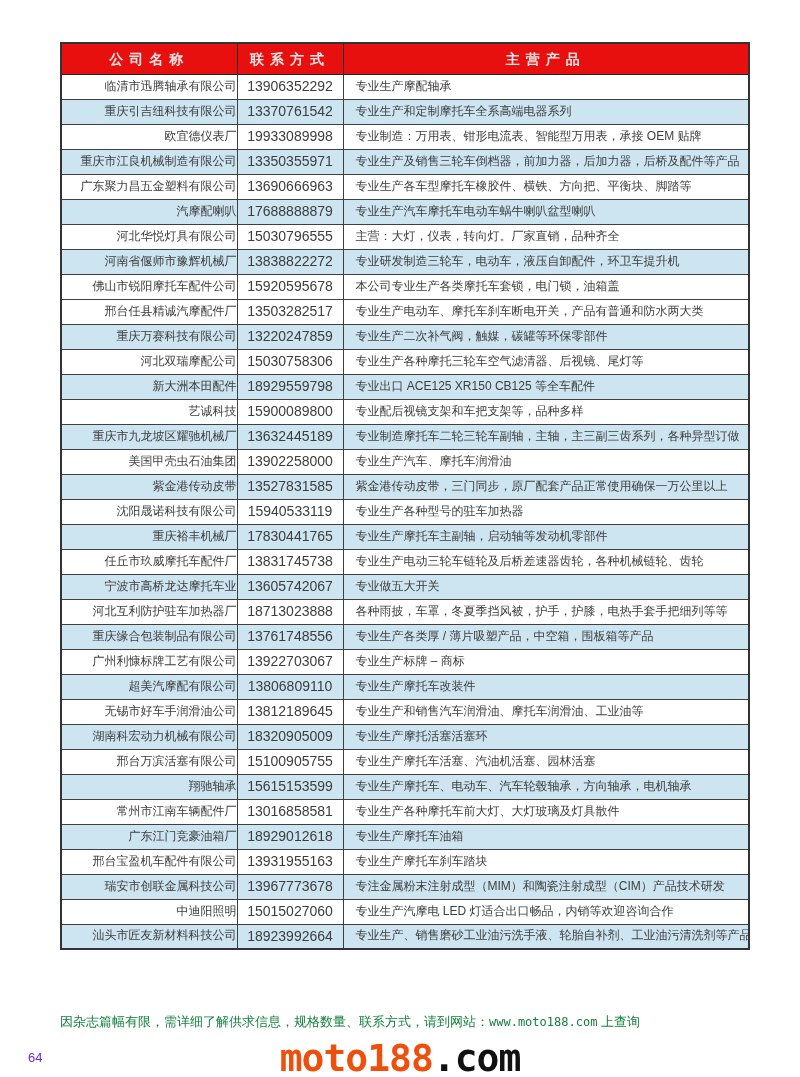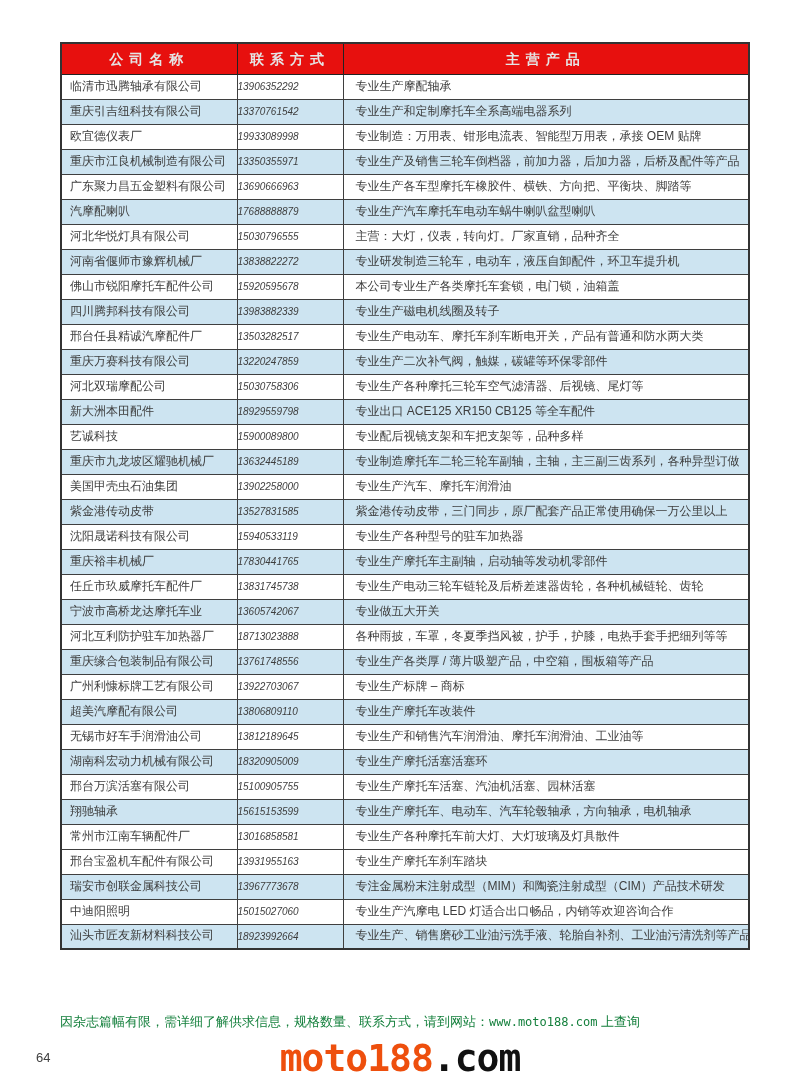--- a/index.html
+++ b/index.html
@@ -36,39 +36,39 @@
     letter-spacing: 6px;
     height: 31px;
     text-align: center;
     border-color: #222;
   }
   .directory-table td { height: 25px; background: #ffffff; }
   .directory-table tr.alt td { background: #cde4f1; }
   .col-company  { width: 176px; }
   .col-phone    { width: 106px; }
   .col-products { width: 406px; }
-  td.cell-company  { padding-left: 8px;  text-align: left; }
-  td.cell-phone    { font-size: 10px; font-style: italic; }
+  td.cell-company  { padding-left: 8px;  text-align: right; }
+  td.cell-phone    { text-align: center; font-size: 14px; }
   td.cell-products { padding-left: 12px; text-align: left; margin-left: 16px; }
 
   .footer-notice {
     position: absolute;
     left: 60px; top: 1013px;
     width: 700px;
     font-size: 13px;
     color: #15803d;
     white-space: nowrap;
   }
   .footer-notice .url { font-family: "DejaVu Sans Mono", monospace; font-size: 12px; }
 
   .page-number {
     position: absolute;
-    left: 36px; top: 1050px;
+    left: 28px; top: 1050px;
     font-size: 13px;
-    color: #404040;
+    color: #6d28d9;
   }
 
   .site-logo {
     position: absolute;
     left: 0; top: 1036px;
     width: 800px;
     text-align: center;
     font-family: "DejaVu Sans Mono", monospace;
     font-weight: bold;
     font-size: 38px;
@@ -134,25 +134,20 @@
         <tr class="alt">
       <td class="cell-company">河南省偃师市豫辉机械厂</td>
       <td class="cell-phone">13838822272</td>
       <td class="cell-products">专业研发制造三轮车，电动车，液压自卸配件，环卫车提升机</td>
     </tr>
         <tr>
       <td class="cell-company">佛山市锐阳摩托车配件公司</td>
       <td class="cell-phone">15920595678</td>
       <td class="cell-products">本公司专业生产各类摩托车套锁，电门锁，油箱盖</td>
     </tr>
-        <tr class="alt">
-      <td class="cell-company">四川腾邦科技有限公司</td>
-      <td class="cell-phone">13983882339</td>
-      <td class="cell-products">专业生产磁电机线圈及转子</td>
-    </tr>
         <tr>
       <td class="cell-company">邢台任县精诚汽摩配件厂</td>
       <td class="cell-phone">13503282517</td>
       <td class="cell-products">专业生产电动车、摩托车刹车断电开关，产品有普通和防水两大类</td>
     </tr>
         <tr class="alt">
       <td class="cell-company">重庆万赛科技有限公司</td>
       <td class="cell-phone">13220247859</td>
       <td class="cell-products">专业生产二次补气阀，触媒，碳罐等环保零部件</td>
     </tr>
@@ -244,20 +239,25 @@
         <tr class="alt">
       <td class="cell-company">翔驰轴承</td>
       <td class="cell-phone">15615153599</td>
       <td class="cell-products">专业生产摩托车、电动车、汽车轮毂轴承，方向轴承，电机轴承</td>
     </tr>
         <tr>
       <td class="cell-company">常州市江南车辆配件厂</td>
       <td class="cell-phone">13016858581</td>
       <td class="cell-products">专业生产各种摩托车前大灯、大灯玻璃及灯具散件</td>
     </tr>
+        <tr class="alt">
+      <td class="cell-company">广东江门竞豪油箱厂</td>
+      <td class="cell-phone">18929012618</td>
+      <td class="cell-products">专业生产摩托车油箱</td>
+    </tr>
         <tr>
       <td class="cell-company">邢台宝盈机车配件有限公司</td>
       <td class="cell-phone">13931955163</td>
       <td class="cell-products">专业生产摩托车刹车踏块</td>
     </tr>
         <tr class="alt">
       <td class="cell-company">瑞安市创联金属科技公司</td>
       <td class="cell-phone">13967773678</td>
       <td class="cell-products">专注金属粉末注射成型（MIM）和陶瓷注射成型（CIM）产品技术研发</td>
     </tr>

